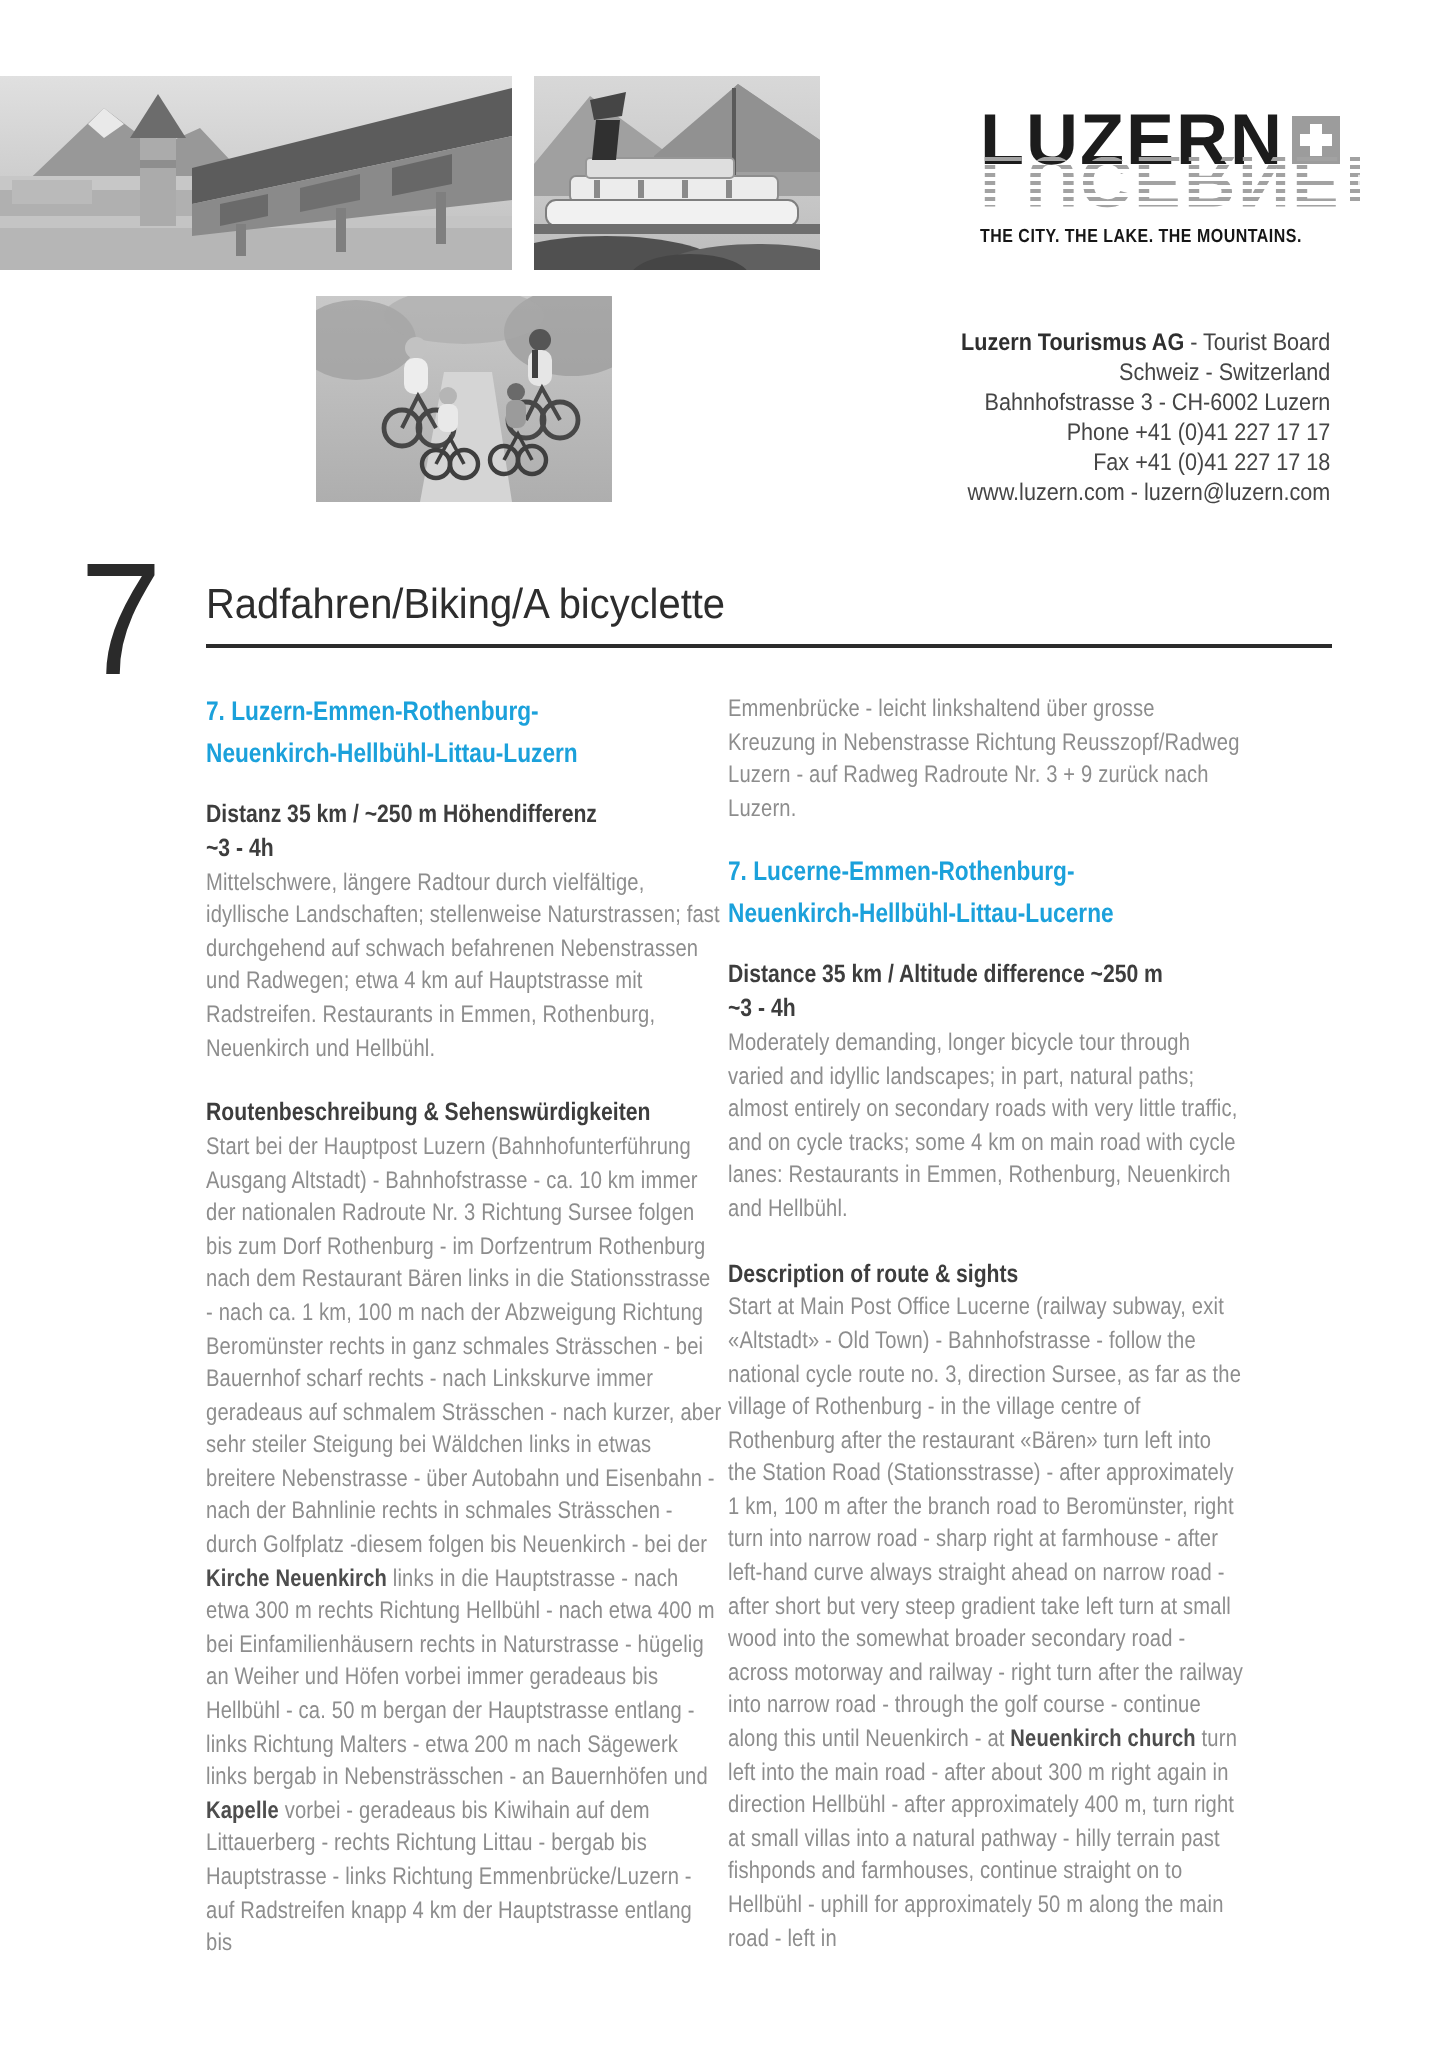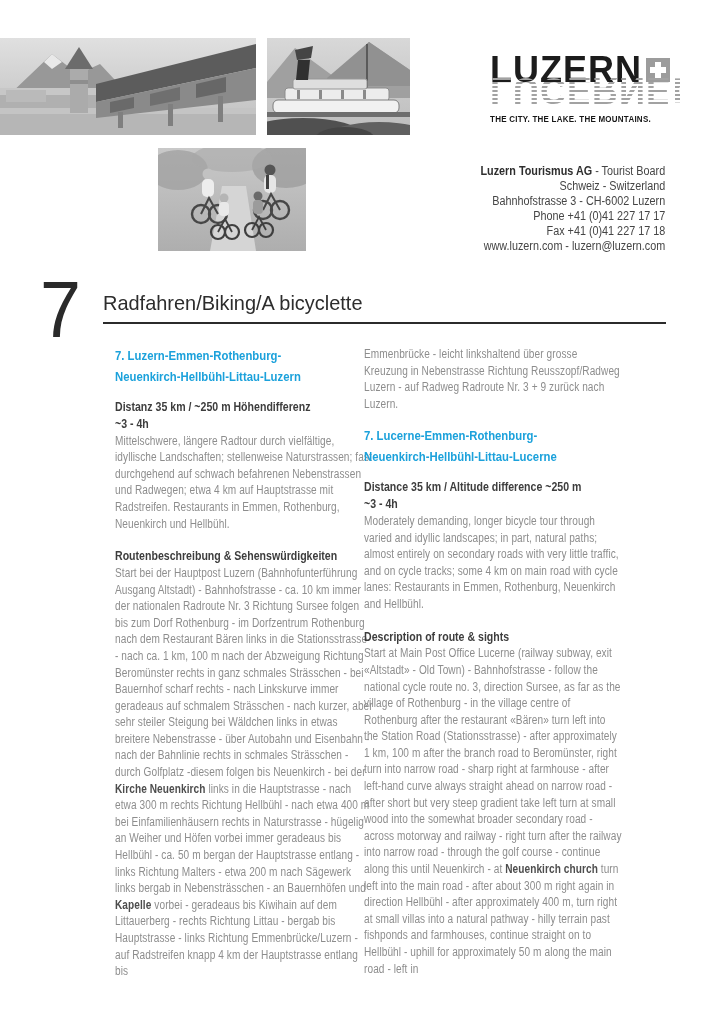--- a/index.html
+++ b/index.html
@@ -35,21 +35,21 @@
 
   
   .title-number{position:absolute;left:40px;top:270px;font-size:80px;line-height:80px;font-weight:400;
       color:#2a2a2a;transform:scaleX(0.92);transform-origin:0 0;}
   .title-text{position:absolute;left:103px;top:290px;font-size:21px;line-height:26px;font-weight:400;
       color:#2d2d2d;transform:scaleX(0.95);transform-origin:0 0;white-space:nowrap;}
   .title-rule{position:absolute;left:103px;top:322px;width:563px;height:2px;background:#2b2b2b;}
 
   
   .col{position:absolute;top:346px;}
-  .col-left{left:115px;}
+  .col-left{left:103px;}
   .col-right{left:364px;}
   .condense{width:307px;transform:scaleX(0.84);transform-origin:0 0;}
 
   .col-heading{font-size:13.5px;line-height:20.5px;font-weight:700;color:#1ba1db;margin:0 0 12px 0;}
   .col-heading span{display:block;}
   .spec{font-size:12.6px;line-height:16.8px;font-weight:700;color:#3d3d3d;margin:0;}
   .body{font-size:12px;line-height:16.6px;font-weight:400;color:#8d8d8d;margin:0;letter-spacing:0.1px;}
   .sub-heading{font-size:12.6px;line-height:16.8px;font-weight:700;color:#3d3d3d;margin:16px 0 0 0;}
   .segb{font-weight:700;color:#4d4d4d;}
   .mt14{margin-top:14px;}

